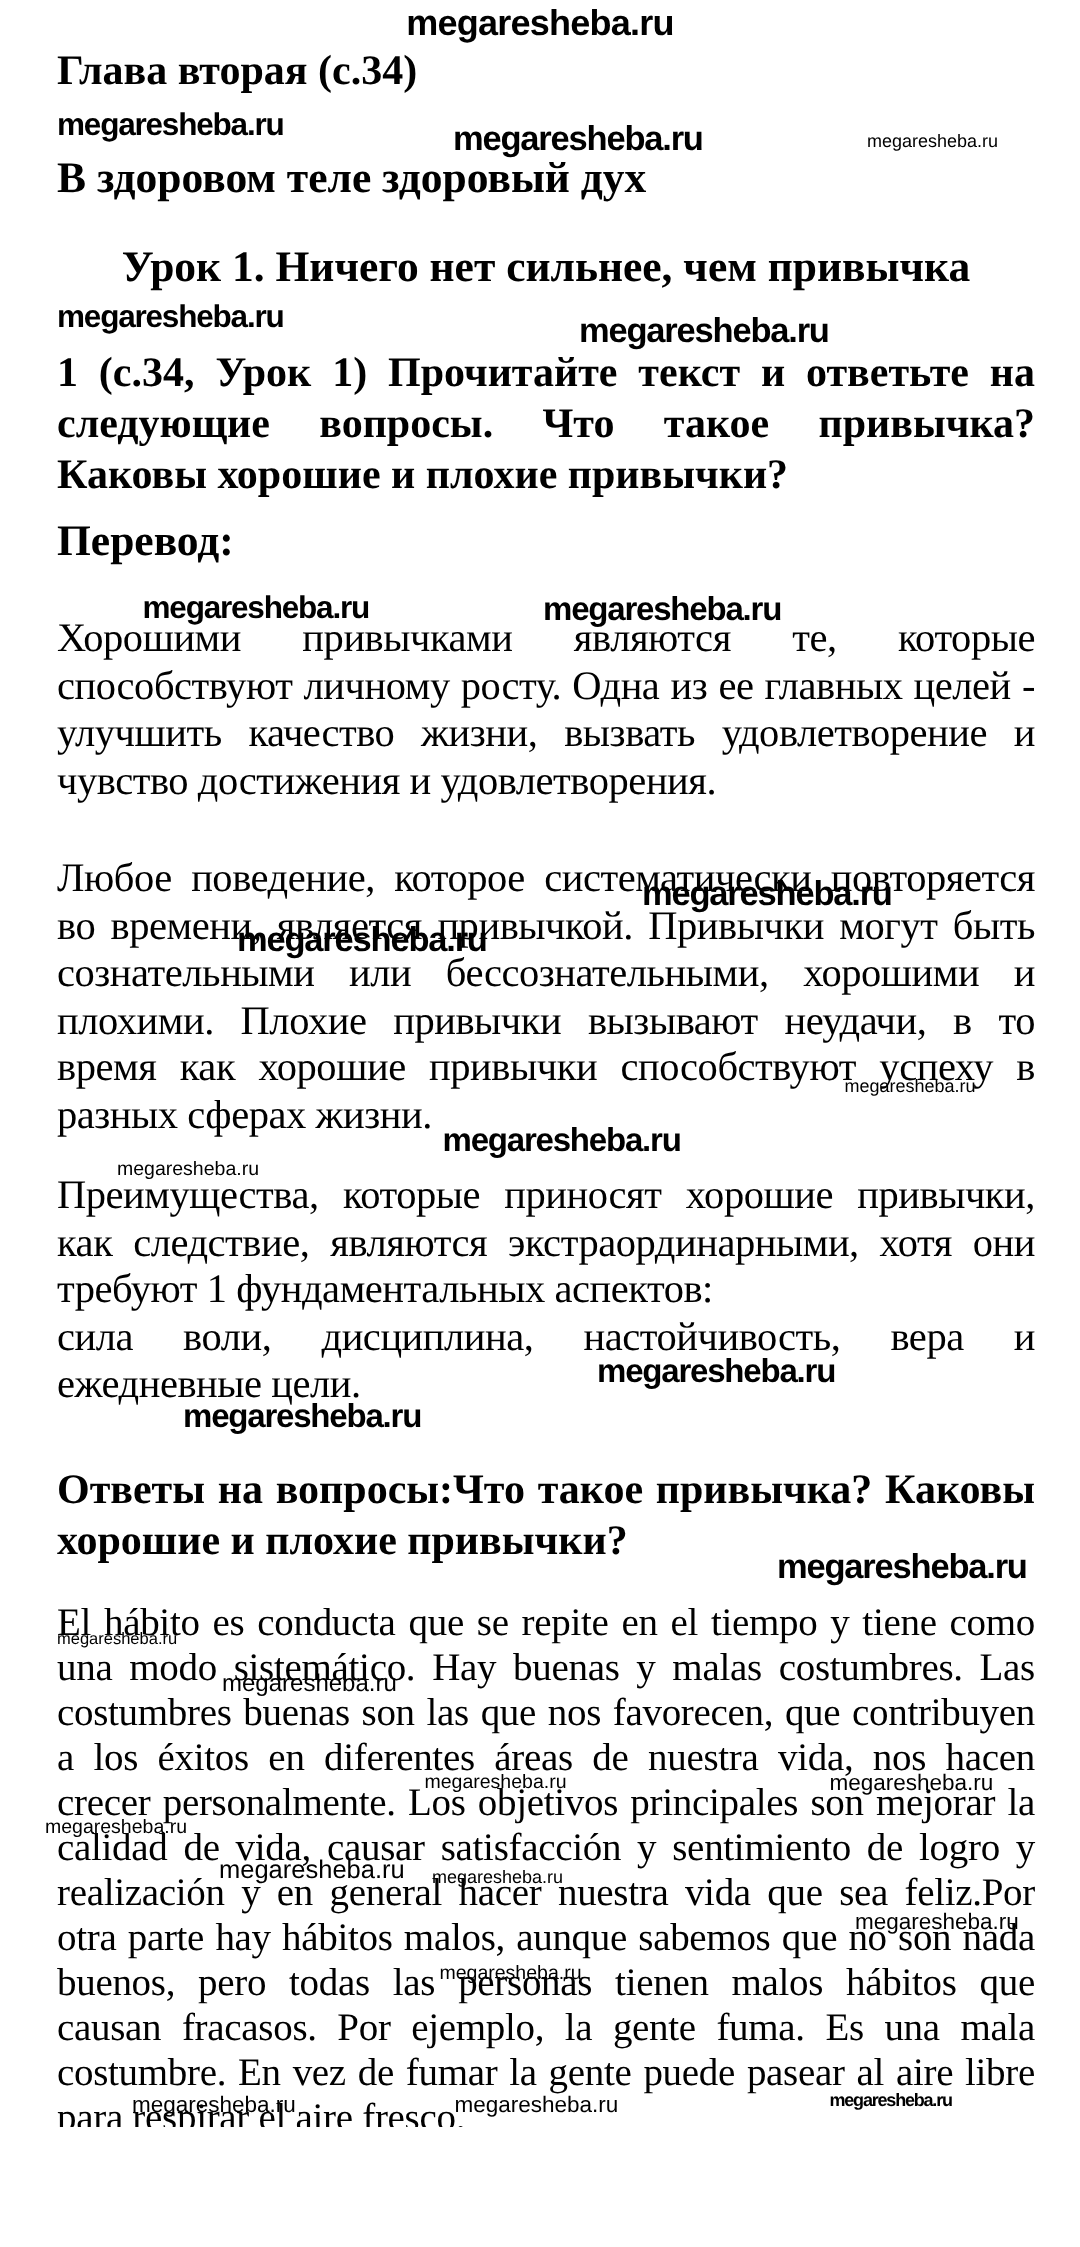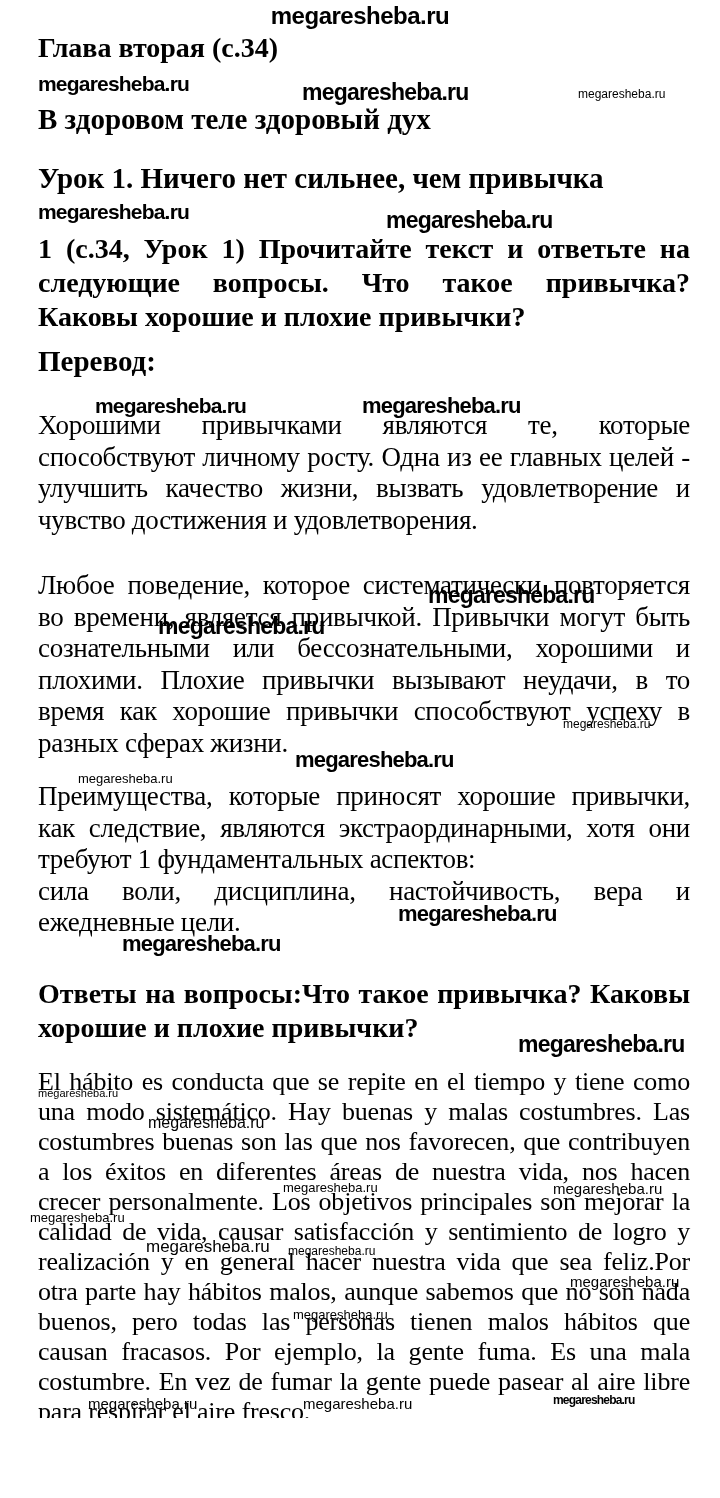--- a/index.html
+++ b/index.html
@@ -26,21 +26,21 @@
     padding:0 30px 0 38px;
   }
   h1,h2,p{margin:0;}
   .h-serif{
     font-weight:bold;
     font-size:28px;
     line-height:30px;
   }
   .chapter{margin-top:3px;}
   .subtitle{margin-top:41px;font-size:29px;line-height:31px;}
-  .lesson{margin-top:28px;font-size:29px;line-height:31px;}
+  .lesson{margin-top:28px;font-size:29px;line-height:31px;text-align:center;}
   .task{
     margin-top:38px;
     font-weight:bold;
     font-size:28px;
     line-height:34px;
     text-align:justify;
   }
   .translation-label{
     margin-top:12px;
     font-size:29px;

